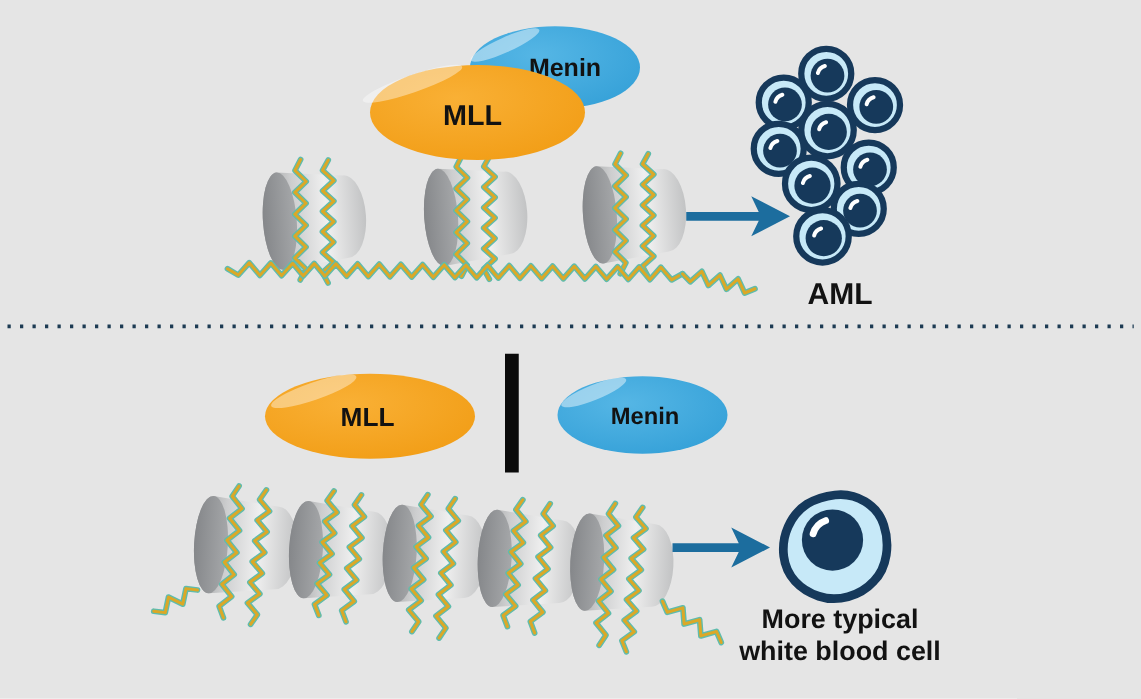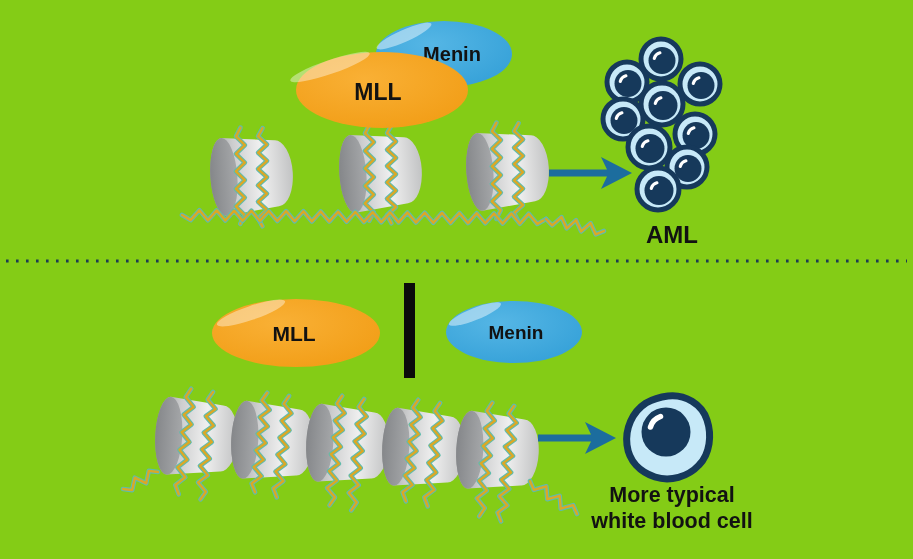--- a/index.html
+++ b/index.html
@@ -3,21 +3,21 @@
 <meta charset="utf-8">
 <style>
   html,body{margin:0;padding:0;}
   .stage{position:relative;width:913px;height:559px;background:#D3EEF8;overflow:hidden;}
   svg{display:block;}
   .lbl{font-family:"Liberation Sans","DejaVu Sans",sans-serif;font-weight:700;fill:#121212;text-anchor:middle;}
 </style>
 </head>
 <body>
 
-<div class="stage" style="background: #84cc16;">
+<div class="stage" style="background: #e5e5e5;">
 <svg width="913" height="559" viewBox="0 0 913 559">
   <defs>
     <linearGradient id="cylBody" x1="0" y1="0" x2="1" y2="0">
       <stop offset="0" stop-color="#97999A"></stop>
       <stop offset="0.3" stop-color="#CDCECF"></stop>
       <stop offset="0.62" stop-color="#EFEFEF"></stop>
       <stop offset="1" stop-color="#C2C3C4"></stop>
     </linearGradient>
     <linearGradient id="cylCap" x1="0" y1="0" x2="1" y2="0">
       <stop offset="0" stop-color="#85878A"></stop>

